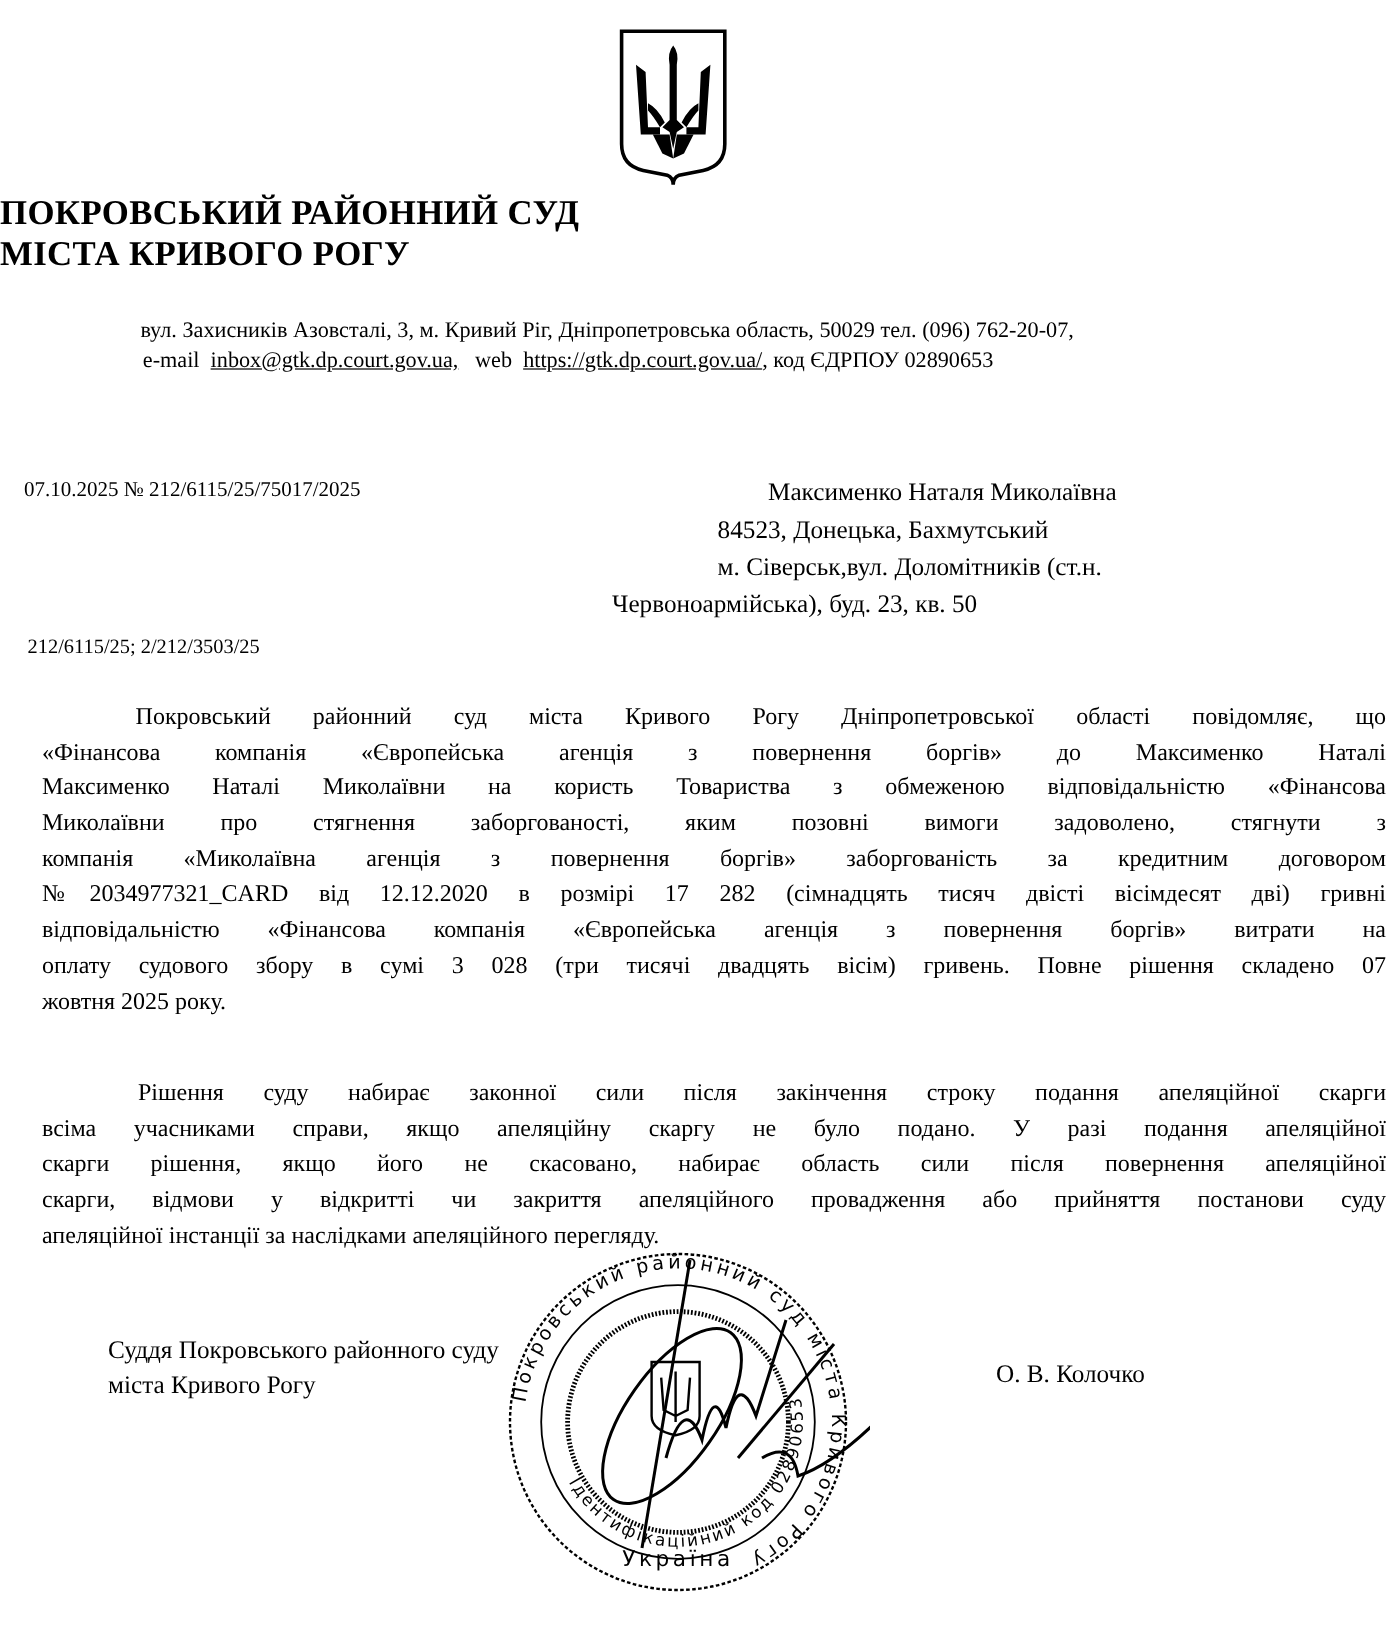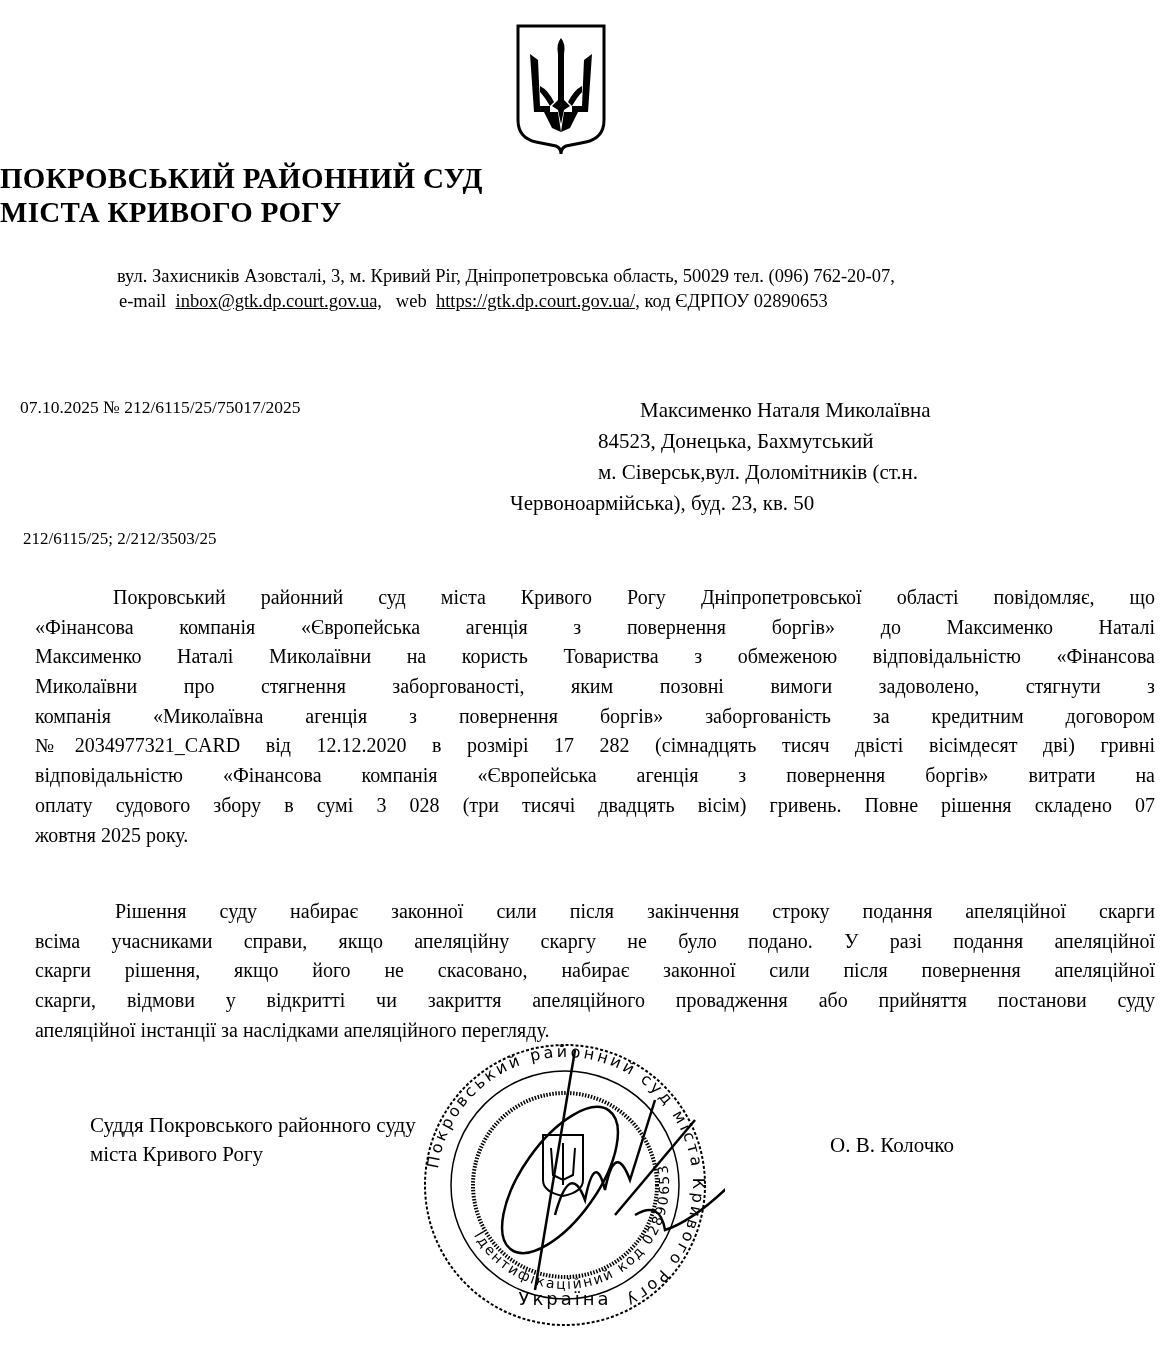--- a/index.html
+++ b/index.html
@@ -77,21 +77,21 @@
     <span class="ln">Миколаївни про стягнення заборгованості, яким позовні вимоги  задоволено, стягнути з</span>
     <span class="ln">компанія «Миколаївна агенція з повернення боргів» заборгованість за кредитним договором</span>
     <span class="ln">№2034977321_CARD від 12.12.2020 в розмірі 17 282 (сімнадцять тисяч двісті вісімдесят дві) гривні</span>
     <span class="ln">відповідальністю «Фінансова компанія «Європейська агенція з повернення боргів» витрати на</span>
     <span class="ln">оплату судового збору в сумі 3 028 (три тисячі двадцять вісім) гривень. Повне рішення складено 07</span>
     <span class="ln last">жовтня 2025 року.</span>
   </div>
 <div id="p2" class="abs para">
     <span class="ln" style="padding-left: 80px; font-family: Liberation Serif, serif;">Рішення суду набирає законної сили після закінчення строку подання апеляційної скарги</span>
     <span class="ln">всіма учасниками справи, якщо апеляційну скаргу не було подано. У разі подання апеляційної</span>
-    <span class="ln">скарги рішення, якщо його не скасовано, набирає законної сили після повернення апеляційної</span>
+    <span class="ln">скарги рішення, якщо його не скасовано, набирає область сили після повернення апеляційної</span>
     <span class="ln">скарги, відмови у відкритті чи закриття апеляційного провадження або прийняття постанови суду</span>
     <span class="ln last">апеляційної інстанції за наслідками апеляційного перегляду.</span>
   </div>
 
 <div id="judge1" class="abs sig">Суддя  Покровського районного суду</div>
 <div id="judge2" class="abs sig">міста Кривого Рогу</div>
 <div id="judgename" class="abs sig">О.  В.  Колочко</div>
 
 <svg id="stamp" class="abs" viewBox="0 0 320 290">
   <defs>

